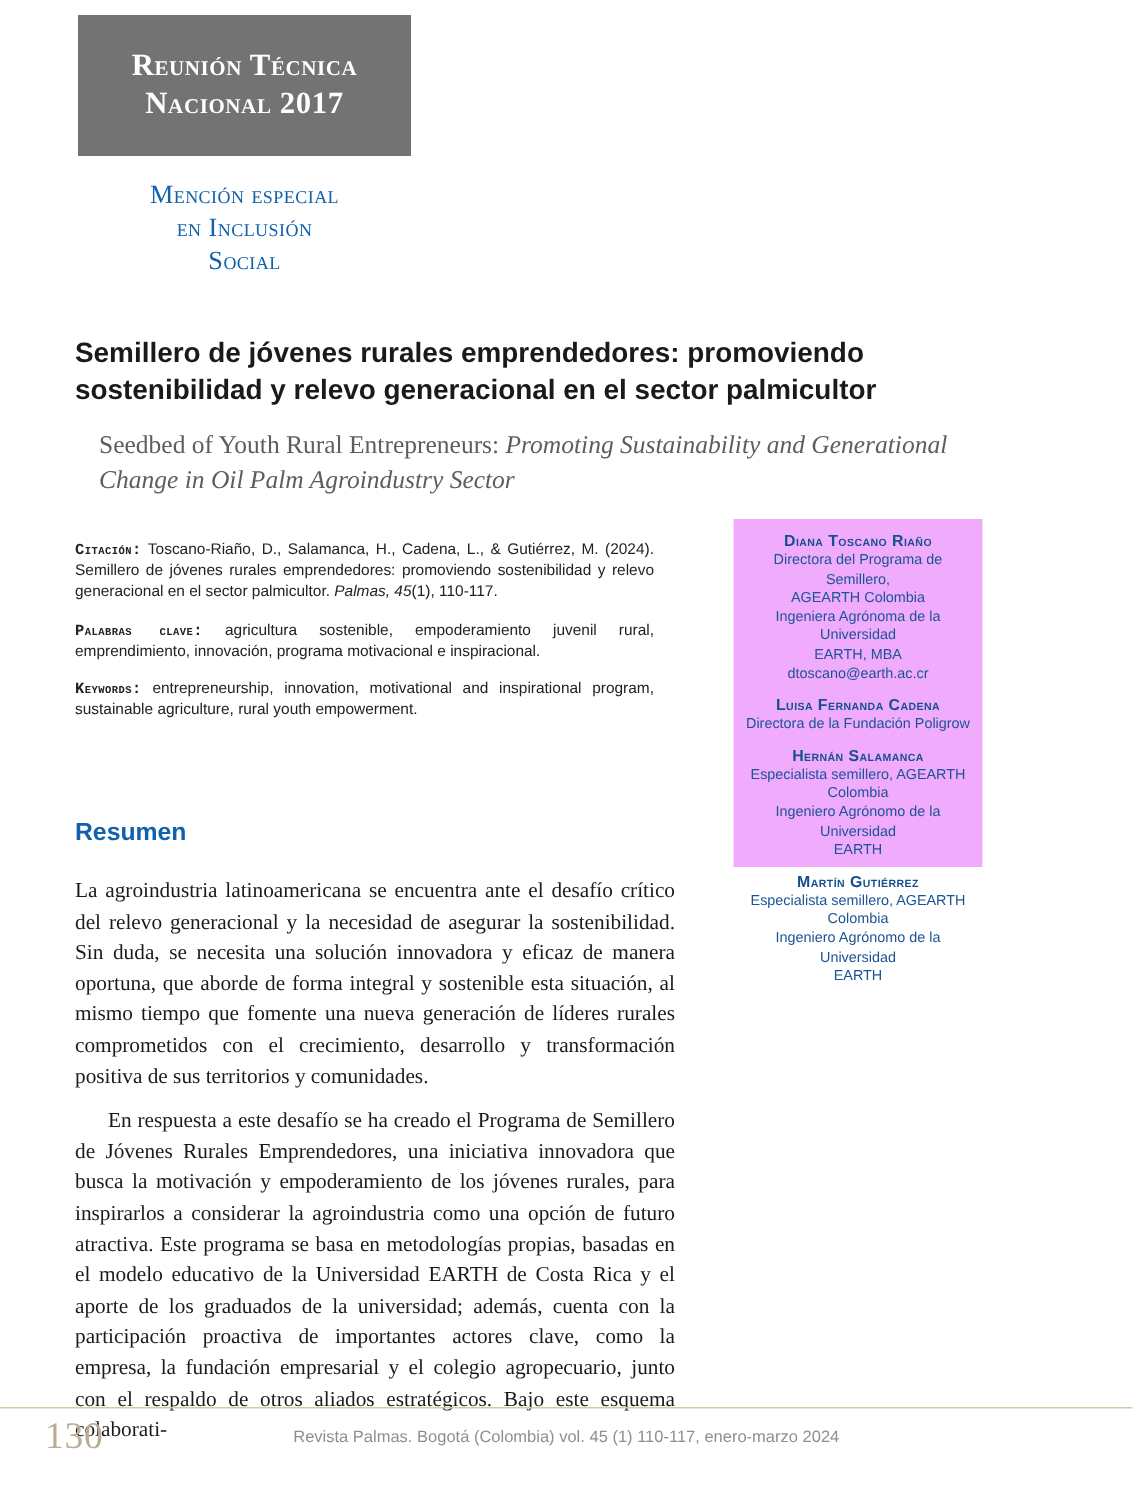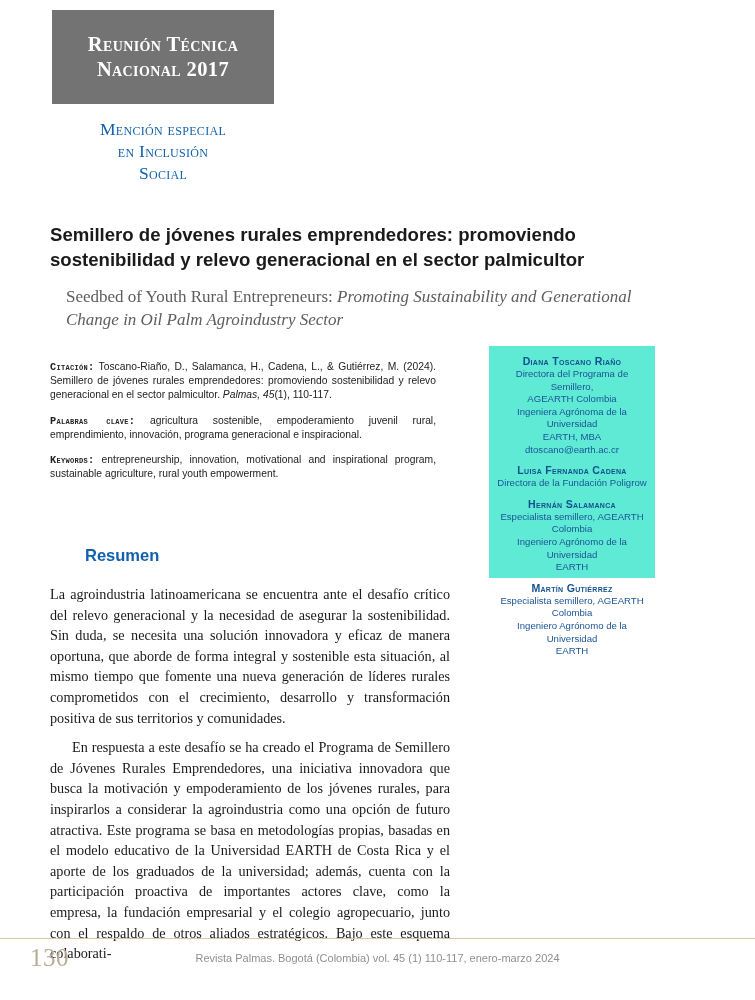--- a/index.html
+++ b/index.html
@@ -110,21 +110,21 @@
   }
   .cite-block .it { font-style: italic; }
 
   
   .authors-box {
     position: absolute;
     left: 489px;
     top: 346px;
     width: 166px;
     height: 232px;
-    background: #5eead4;
+    background: #f0abfc;
     color: #1c4f8b;
     font-family: "Liberation Sans", sans-serif;
     text-align: center;
     padding: 8px 6px 0 6px;
     box-sizing: border-box;
   }
   .author-name {
     font-variant: small-caps;
     font-weight: bold;
     font-size: 10.6px;
@@ -142,21 +142,20 @@
 
   
   .resumen-head {
     position: absolute;
     left: 50px;
     top: 546px;
     font-family: "Liberation Sans", sans-serif;
     font-weight: bold;
     font-size: 16.5px;
     color: #1161ac;
-    margin-left: 35px;
   }
   .body-text {
     position: absolute;
     left: 50px;
     top: 584px;
     width: 400px;
     font-family: "Liberation Serif", serif;
     font-size: 14.2px;
     line-height: 20.6px;
     text-align: justify;
@@ -214,21 +213,21 @@
   <div class="subtitle">
     <span>Seedbed of Youth Rural Entrepreneurs:</span>
     <span class="it">Promoting Sustainability and Generational Change in Oil Palm Agroindustry Sector</span>
   </div>
 
   <div class="cite-block">
     <p>
       <span class="sc-label">Citación:</span><span> Toscano-Riaño, D., Salamanca, H., Cadena, L., &amp; Gutiérrez, M. (2024). Semillero de jóvenes rurales emprendedores: promoviendo sostenibilidad y relevo generacional en el sector palmicultor. </span><span class="it">Palmas, 45</span><span>(1), 110-117.</span>
     </p>
     <p>
-      <span class="sc-label">Palabras clave:</span><span> agricultura sostenible, empoderamiento juvenil rural, emprendimiento, innovación, programa generacional e inspiracional.</span>
+      <span class="sc-label">Palabras clave:</span><span> agricultura sostenible, empoderamiento juvenil rural, emprendimiento, innovación, programa motivacional e inspiracional.</span>
     </p>
     <p>
       <span class="sc-label">Keywords:</span><span> entrepreneurship, innovation, motivational and inspirational program, sustainable agriculture, rural youth empowerment.</span>
     </p>
   </div>
 
   <div class="authors-box">
 
     <div class="author-group">
       <div class="author-name">Diana Toscano Riaño</div>

